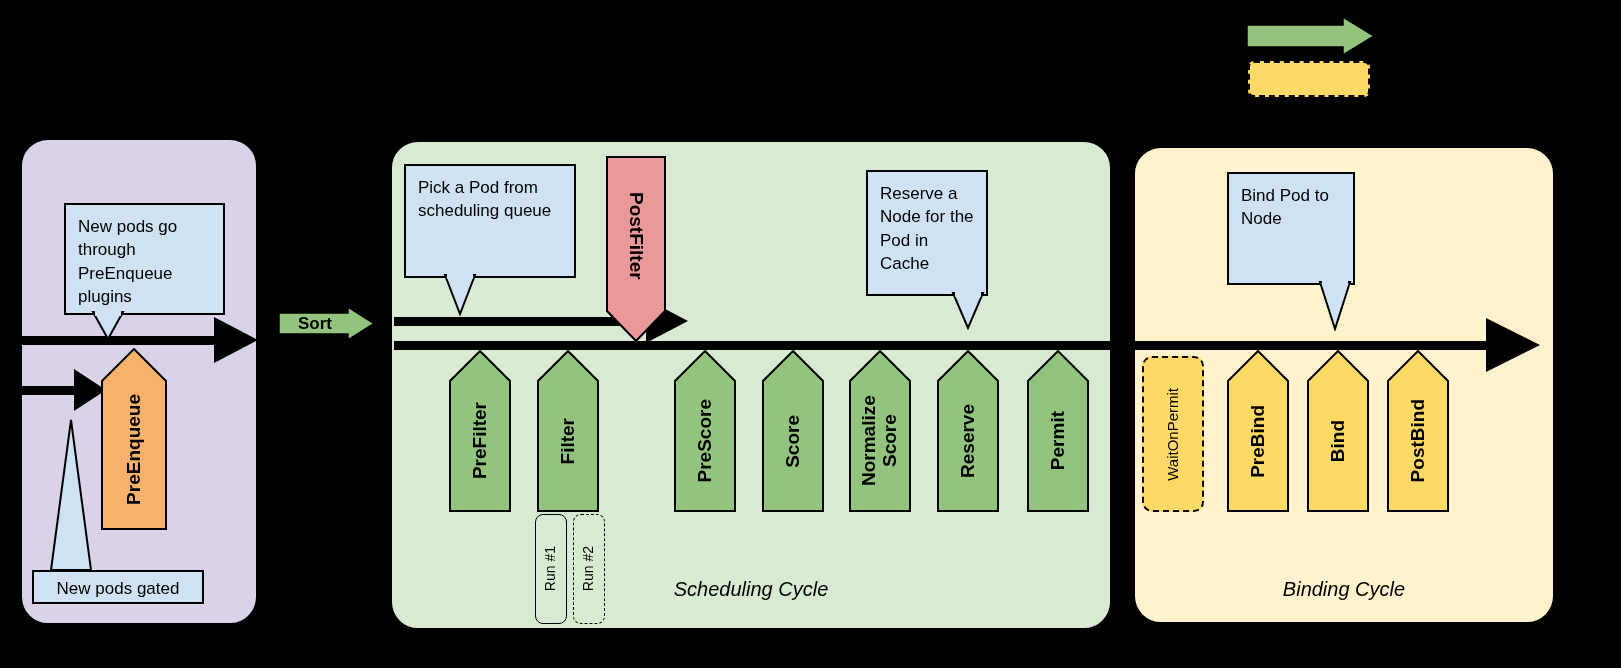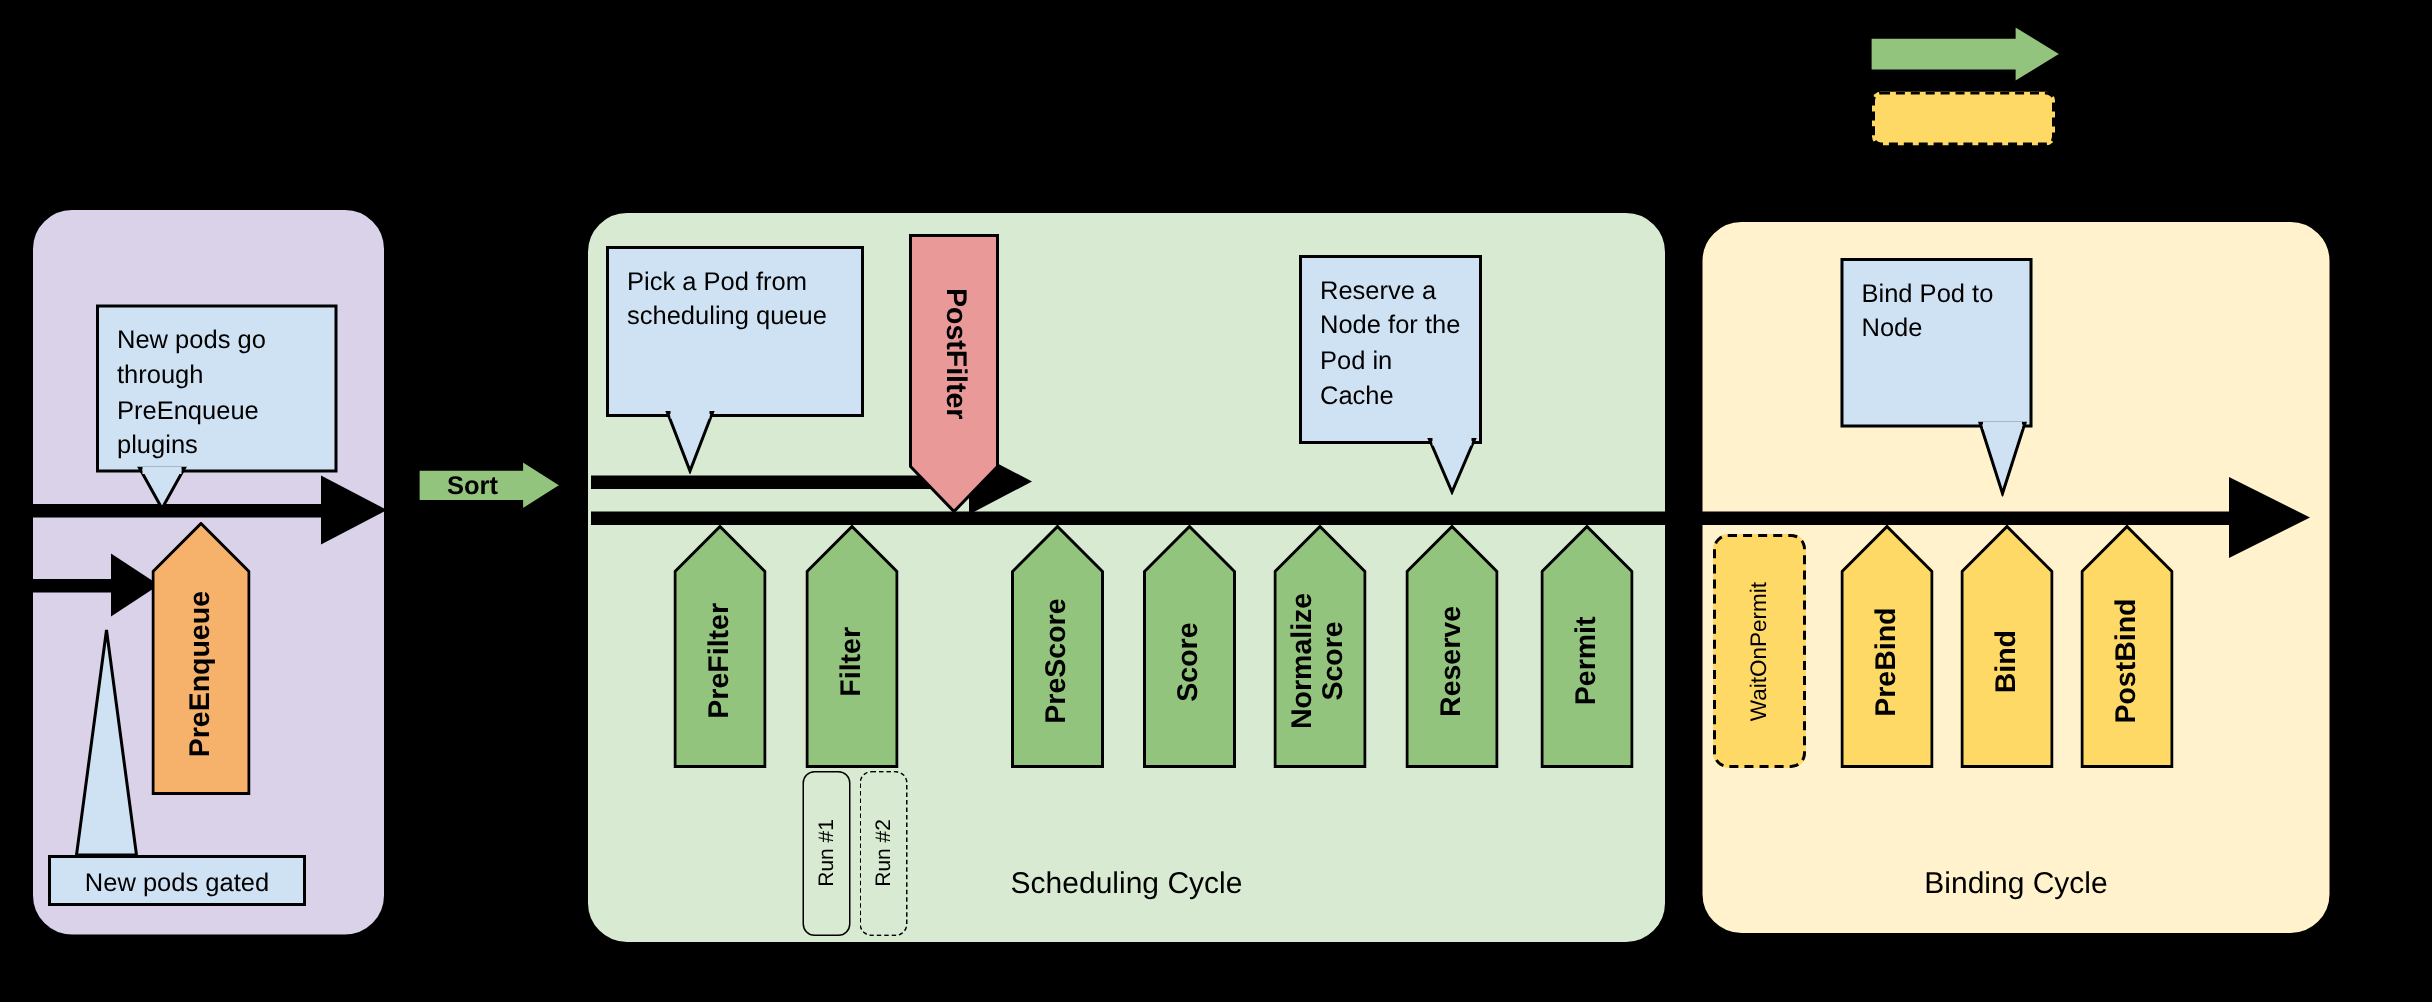--- a/index.html
+++ b/index.html
@@ -5,21 +5,21 @@
   html,body { margin:0; padding:0; background:#000; }
   #canvas {
     position:relative; width:1621px; height:668px; background:#000;
     font-family:"Liberation Sans", sans-serif; overflow:hidden; color:#000;
   }
   .stage { position:absolute; border:2px solid #000; border-radius:28px; box-sizing:border-box; z-index:1; }
   #stage-queue      { left:20px;   top:138px; width:238px; height:487px; background:#d9d2e9; }
   #stage-scheduling { left:390px;  top:140px; width:722px; height:490px; background:#d9ead3; }
   #stage-binding    { left:1133px; top:146px; width:422px; height:478px; background:#fff2cc; }
 
-  .cycle-title { position:absolute; font-size:20px; text-align:center; z-index:2; }
+  .cycle-title { position:absolute; font-size:20px; text-align:center; z-index:2;font-style:italic; }
   #scheduling-title { left:390px;  top:578px; width:722px; }
   #binding-title    { left:1133px; top:578px; width:422px; }
 
   .shaft { position:absolute; background:#000; z-index:3; }
   .head-right { position:absolute; width:0; height:0; border-style:solid; border-color:transparent; border-left-color:#000; z-index:3; }
 
   .plugin { position:absolute; display:flex; align-items:center; justify-content:center; z-index:4; box-sizing:border-box; }
   .plugin svg { position:absolute; inset:0; width:100%; height:100%; }
   .plugin.up { padding-top:20px; }
   .plugin.down { padding-bottom:26px; }

